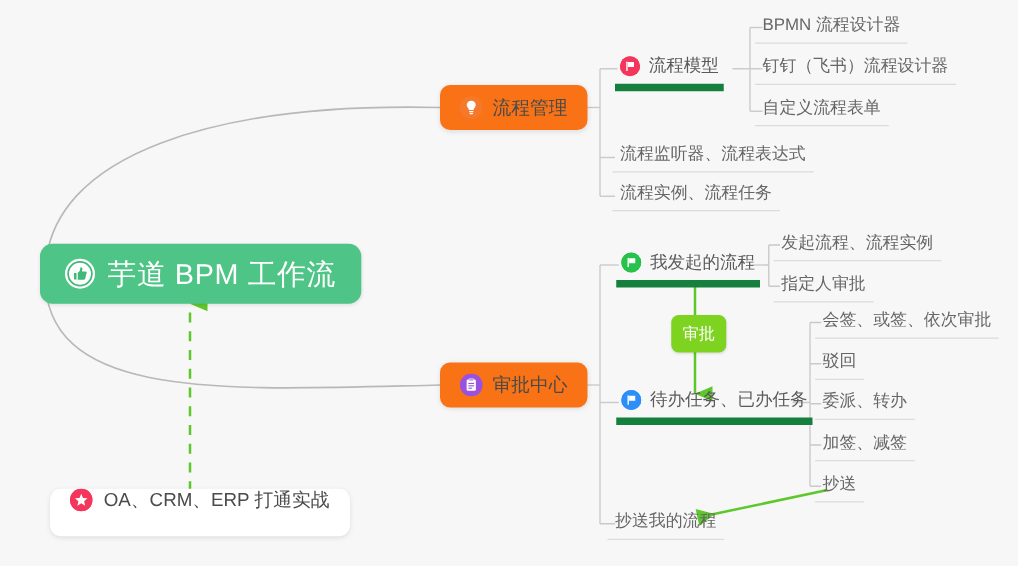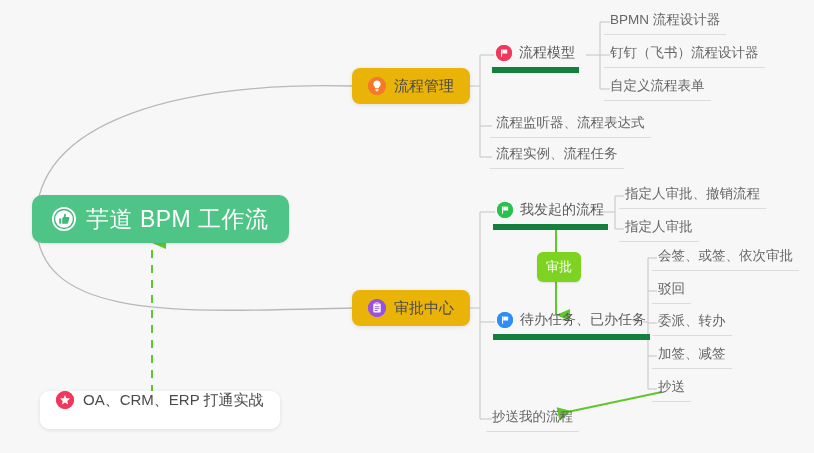--- a/index.html
+++ b/index.html
@@ -36,21 +36,21 @@
     font-size: 23px;
     letter-spacing: 0.5px;
   }
 
   
   .branch-node {
     position: absolute;
     display: flex; align-items: center; gap: 8px;
     padding: 0 16px;
     height: 36px;
-    background: #eab308;
+    background: #f97316;
     border-radius: 8px;
     box-shadow: 0 1px 4px rgba(0,0,0,0.10);
     white-space: nowrap;
     font-family: Liberation Serif, serif;
   }
   .branch-label { font-size: 15px; color: #4a4a4a; }
 
   
   .sub-node {
     position: absolute;
@@ -242,21 +242,21 @@
     <span class="ic ic-16 ic-green">
       <svg viewBox="0 0 16 16" width="16" height="16">
         <circle cx="8" cy="8" r="8" fill="#27c24c"></circle>
         <rect x="5.0" y="4.2" width="1.1" height="7.6" rx="0.5" fill="#ffffff"></rect>
         <path d="M6.3 4.6 L11.2 4.6 L11.2 8.5 L6.3 8.5 Z" fill="#ffffff"></path>
       </svg>
     </span>
     <span class="sub-label">我发起的流程</span>
   </div>
 
-  <div class="leaf-node" style="left:619px; top:185px;">指定人审批、撤销流程</div>
+  <div class="leaf-node" style="left:619px; top:185px;">发起流程、流程实例</div>
   <div class="leaf-node" style="left:619px; top:218px;">指定人审批</div>
 
   <div class="sub-node" style="left:493px; top:311px;">
     <span class="ic ic-16 ic-blue">
       <svg viewBox="0 0 16 16" width="16" height="16">
         <circle cx="8" cy="8" r="8" fill="#2e8ef7"></circle>
         <rect x="5.0" y="4.2" width="1.1" height="7.6" rx="0.5" fill="#ffffff"></rect>
         <path d="M6.3 4.6 L11.2 4.6 L11.2 8.5 L6.3 8.5 Z" fill="#ffffff"></path>
       </svg>
     </span>

